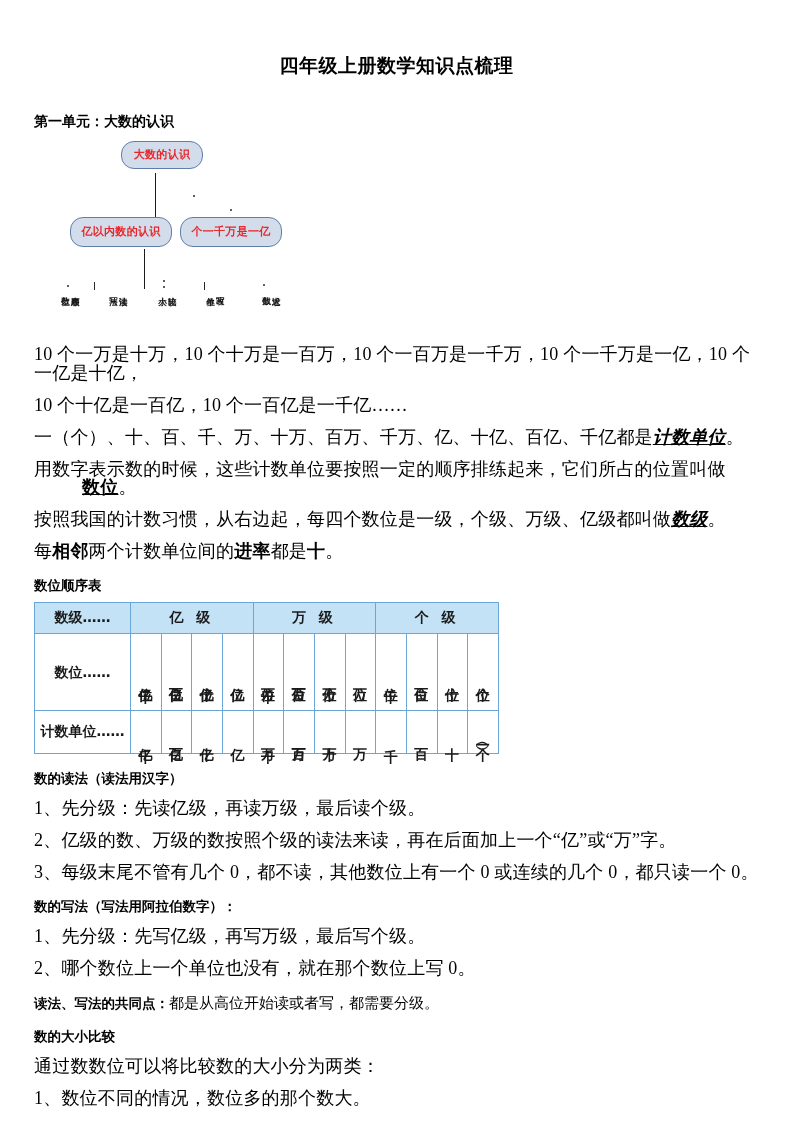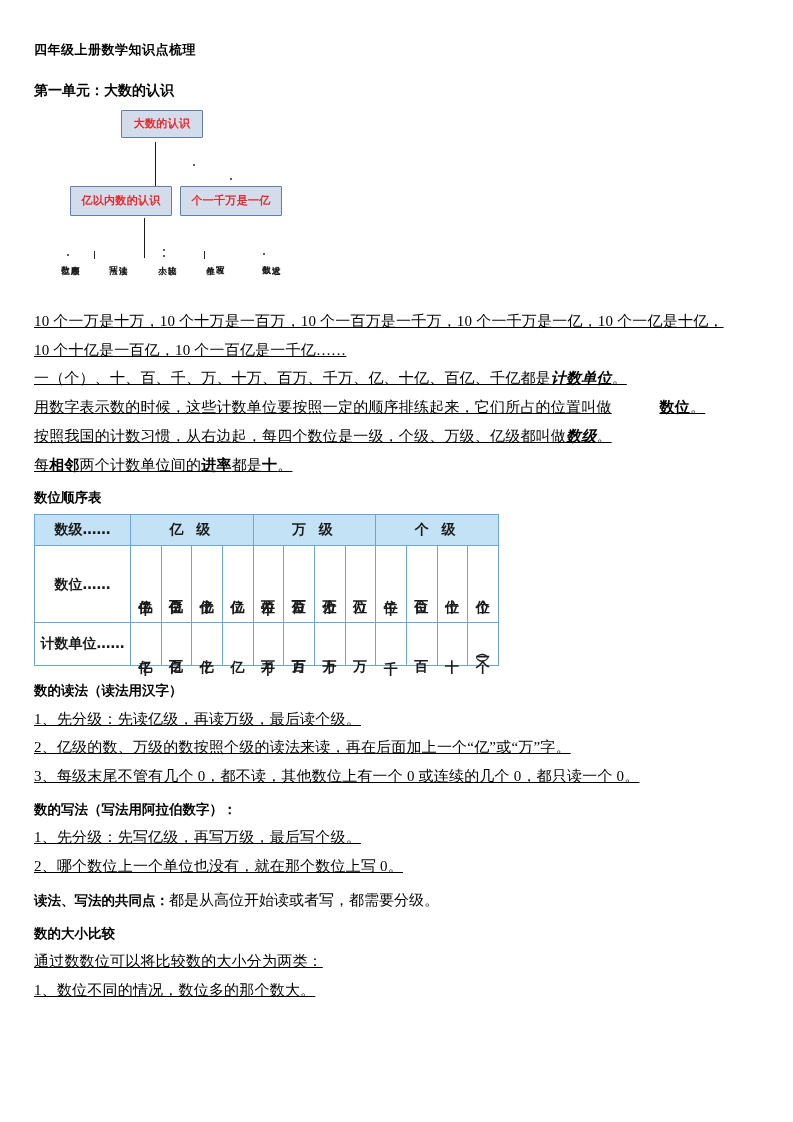--- a/index.html
+++ b/index.html
@@ -19,25 +19,26 @@
   .page {
     position: relative;
     width: 793px;
     height: 1122px;
     box-sizing: border-box;
     padding: 0 34px;
   }
 
   
   .doc-title {
-    font-family: "DejaVu Sans", "Liberation Sans", sans-serif;
-    font-weight: bold;
-    font-size: 13px;
+    text-align: center;
+    font-family: "DejaVu Sans", "Liberation Sans", sans-serif;
+    font-weight: bold;
+    font-size: 19px;
     letter-spacing: 0.5px;
-    margin: 0;
+    margin: 12px;
     padding-top: 42px;
     line-height: 1.2;
   }
 
   
   .unit-heading {
     font-family: "Liberation Serif", "DejaVu Serif", serif;
     font-size: 14px;
     margin: 0;
     padding-top: 24px;
@@ -48,21 +49,21 @@
   .diagram {
     position: relative;
     height: 195px;
     margin-top: 6px;
   }
   .node {
     position: absolute;
     box-sizing: border-box;
     background: #d3dcea;
     border: 1px solid #5f7faa;
-    border-radius: 1px;
+    border-radius: 13px;
     color: #e8272c;
     font-family: "DejaVu Sans", "Liberation Sans", sans-serif;
     font-weight: bold;
     font-size: 11px;
     letter-spacing: 0.3px;
     display: flex;
     align-items: center;
     justify-content: center;
     text-align: center;
     line-height: 1.1;
@@ -106,26 +107,25 @@
     font-family: "DejaVu Sans", "Liberation Sans", sans-serif;
     font-size: 8.5px;
     font-weight: bold;
     line-height: 1.05;
     letter-spacing: 0px;
     color: #1a1a1a;
   }
 
   
   p.body {
-    font-size: 15px;
+    font-size: 18px;
     line-height: 1.05;
     margin: 0;
     padding-top: 13px;
     letter-spacing: 0.2px;
-    text-decoration: underline;
   }
   .bu { font-weight: bold; text-decoration: underline; margin-left: 48px; }
   .bui { font-weight: bold; font-style: italic; text-decoration: underline; }
   .b  { font-weight: bold; }
 
   h4.sub {
     font-family: "DejaVu Sans", "Liberation Sans", sans-serif;
     font-size: 13.5px;
     font-weight: bold;
     margin: 0;

